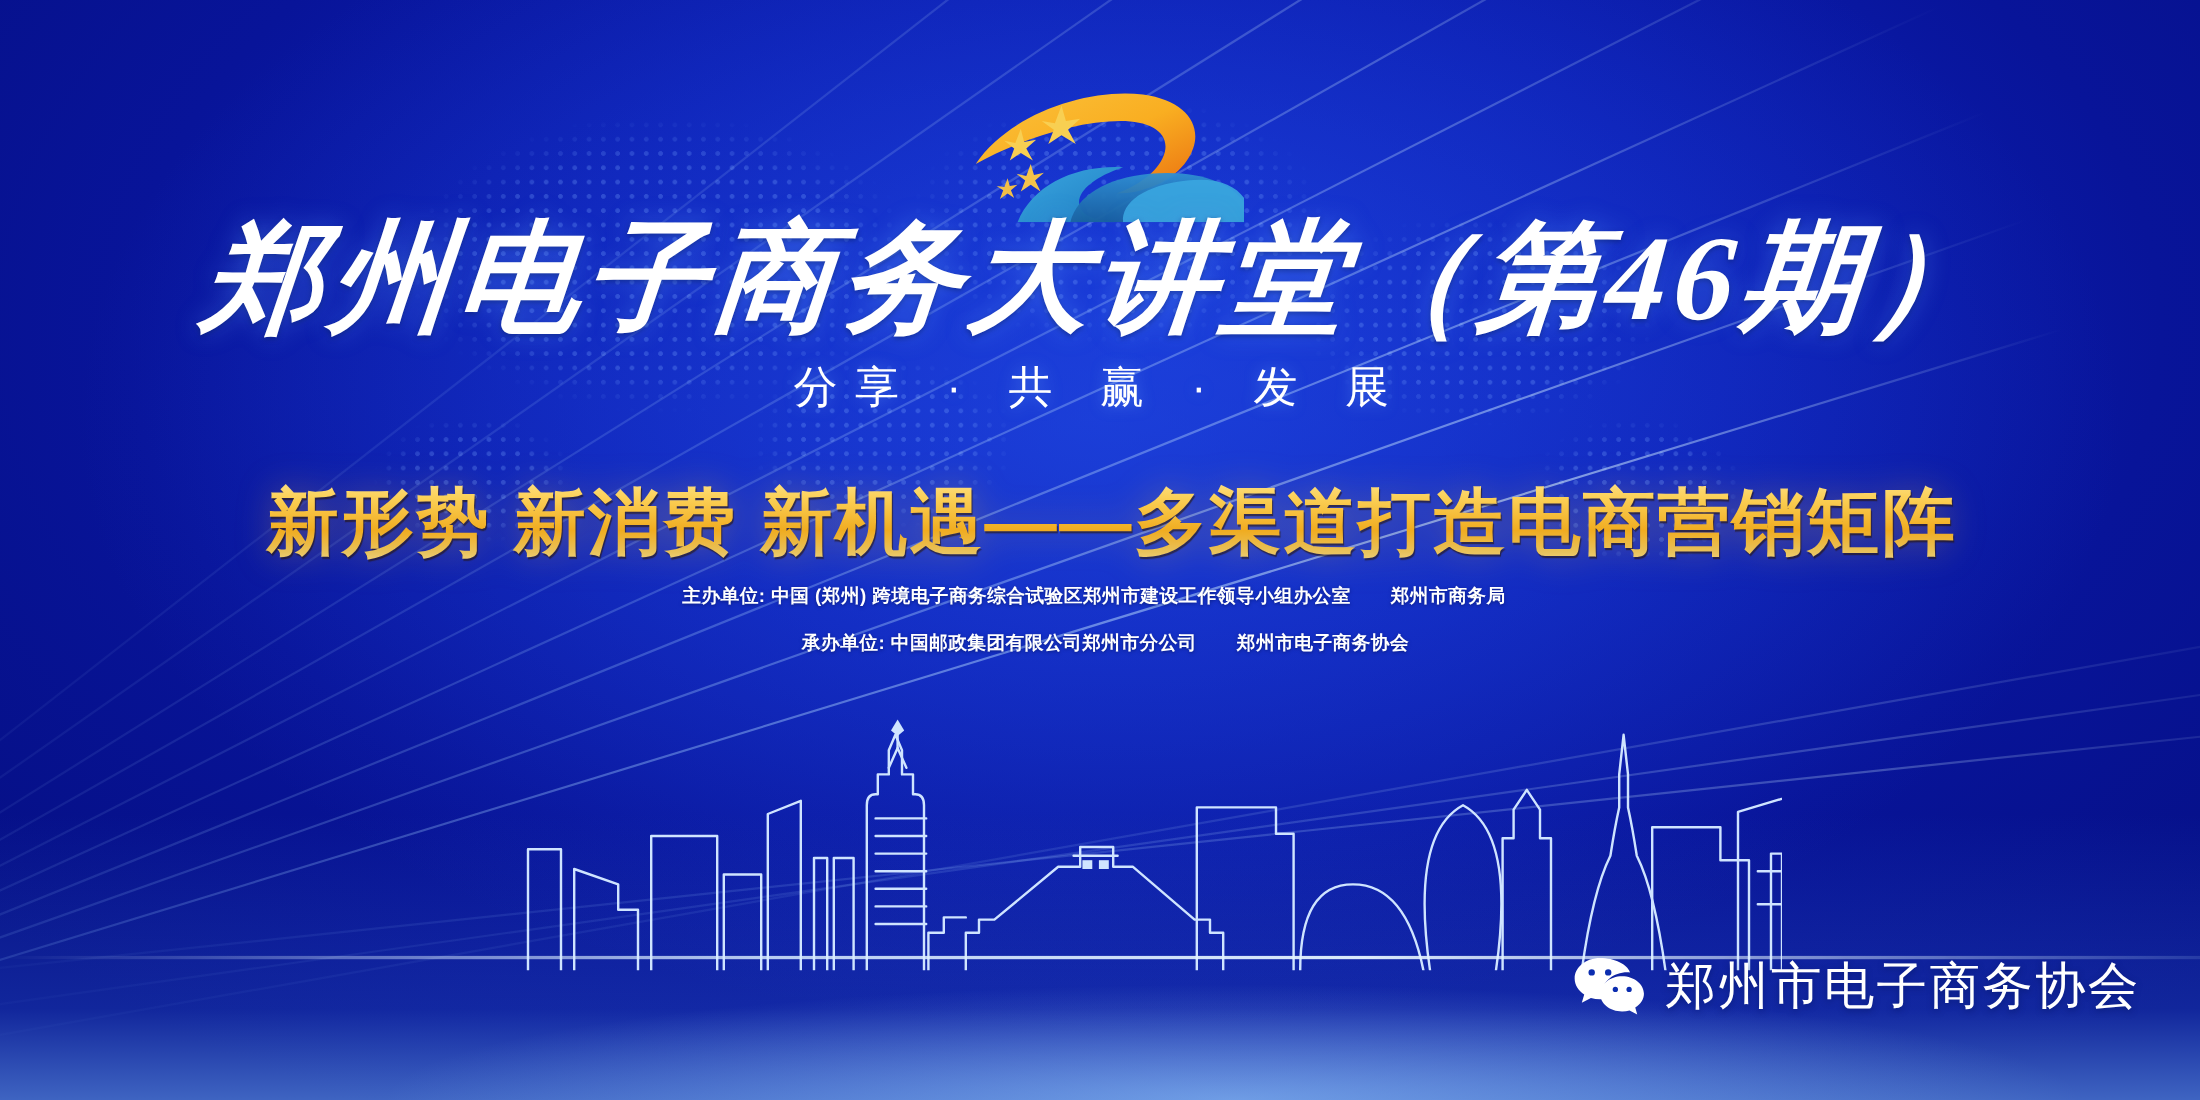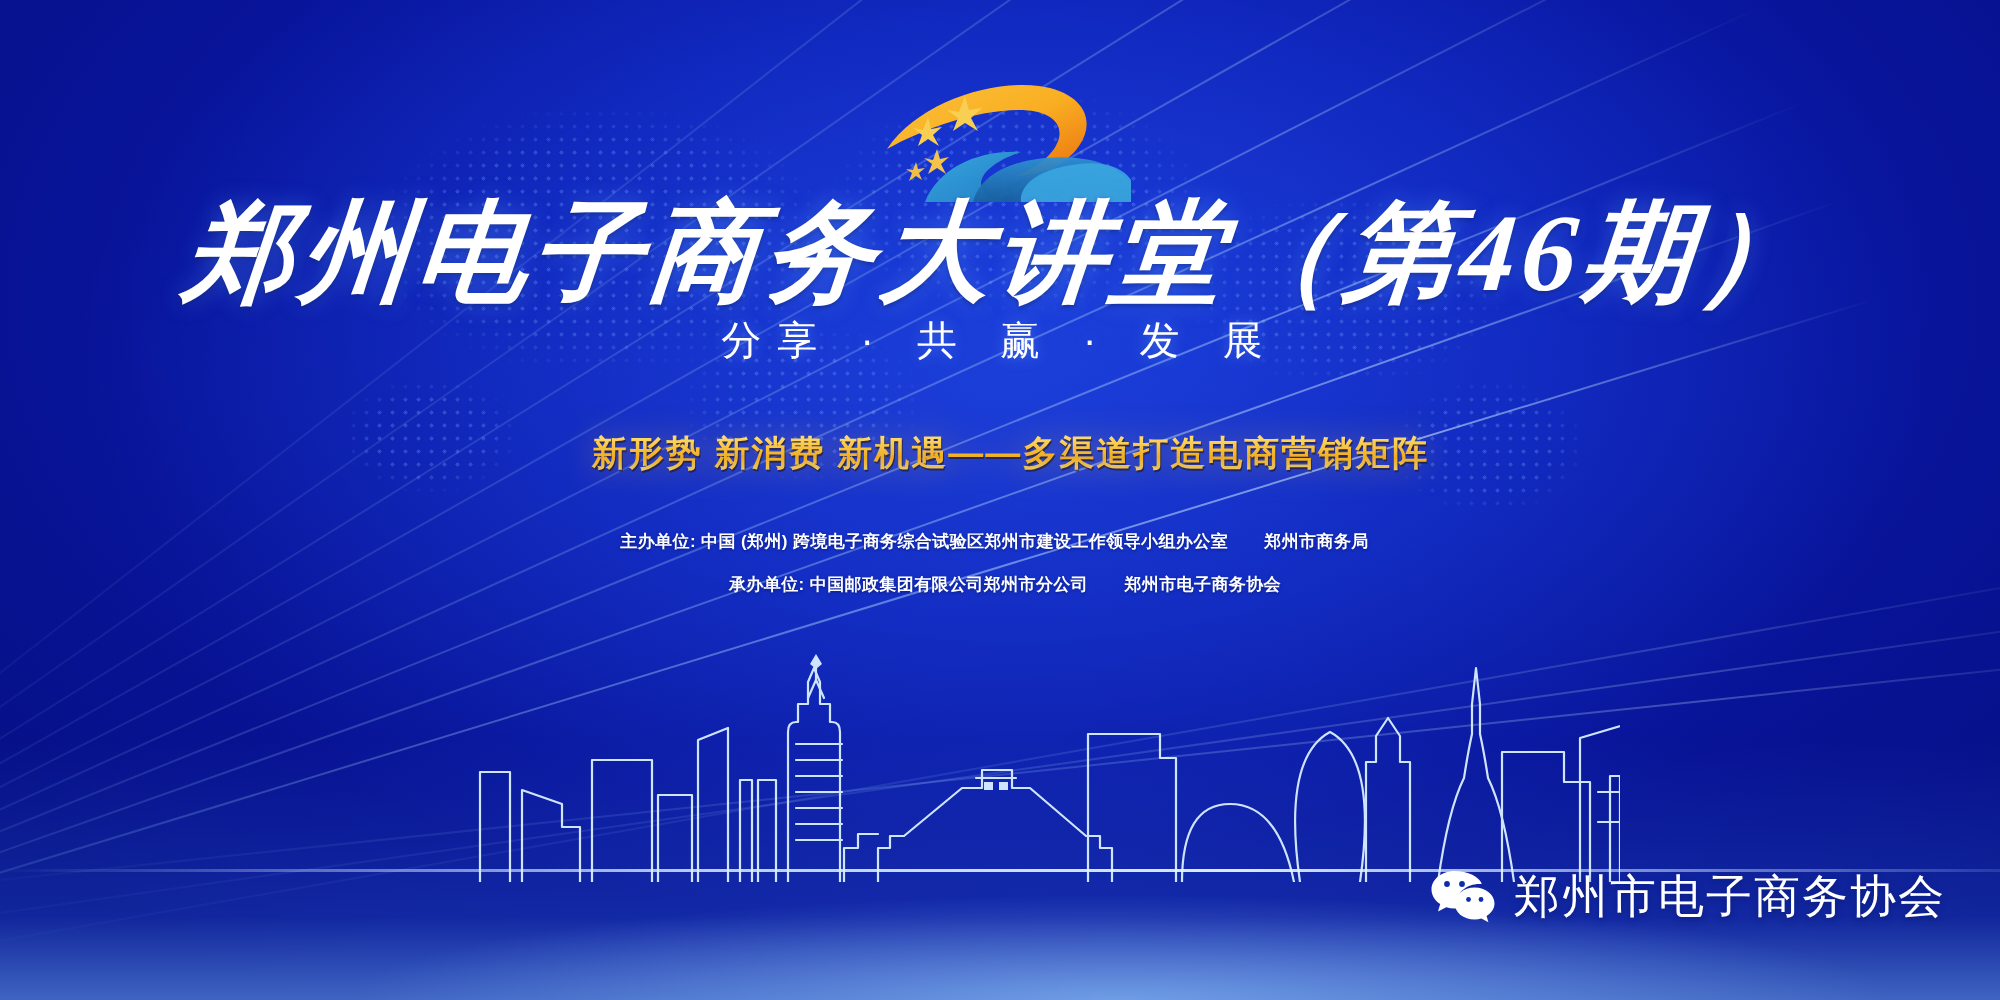--- a/index.html
+++ b/index.html
@@ -63,27 +63,27 @@
   
   .title-cn{
     position:absolute;left:0;right:0;top:198px;text-align:center;
     color:#ffffff;font-family:"Liberation Serif","DejaVu Serif",serif;
     font-size:110px;line-height:1;font-weight:700;font-style:italic;
     letter-spacing:6px;white-space:nowrap;
     text-shadow:0 0 22px rgba(90,150,255,.40), 0 2px 5px rgba(0,20,90,.55);
     transform:skewX(-5deg);
   }
   .subtitle-cn{
-    position:absolute;left:0;right:0;top:313px;text-align:center;
+    position:absolute;left:0;right:0;top:324px;text-align:center;
     color:#ffffff;font-size:40px;letter-spacing:16px;font-weight:400;
     text-shadow:0 0 14px rgba(110,170,255,.45);
   }
   .headline-gold{
     position:absolute;left:0;right:0;top:430px;text-align:center;
-    font-size:35px;font-weight:700;letter-spacing:2px;white-space:nowrap;
+    font-size:66px;font-weight:700;letter-spacing:2px;white-space:nowrap;
     background:linear-gradient(to bottom,#fde79a 0%,#fbcf55 26%,#f0ac20 58%,#e8c25c 80%,#fbe39b 100%);
     -webkit-background-clip:text;background-clip:text;
     color:transparent;-webkit-text-fill-color:transparent;
     filter:drop-shadow(1px 2px 0 rgba(40,20,0,.55)) drop-shadow(0 0 16px rgba(255,190,60,.28));
     padding-left:21px;
   }
 
   
   .credits{position:absolute;left:0;right:11px;top:533px;text-align:center;}
   .credit-line{

